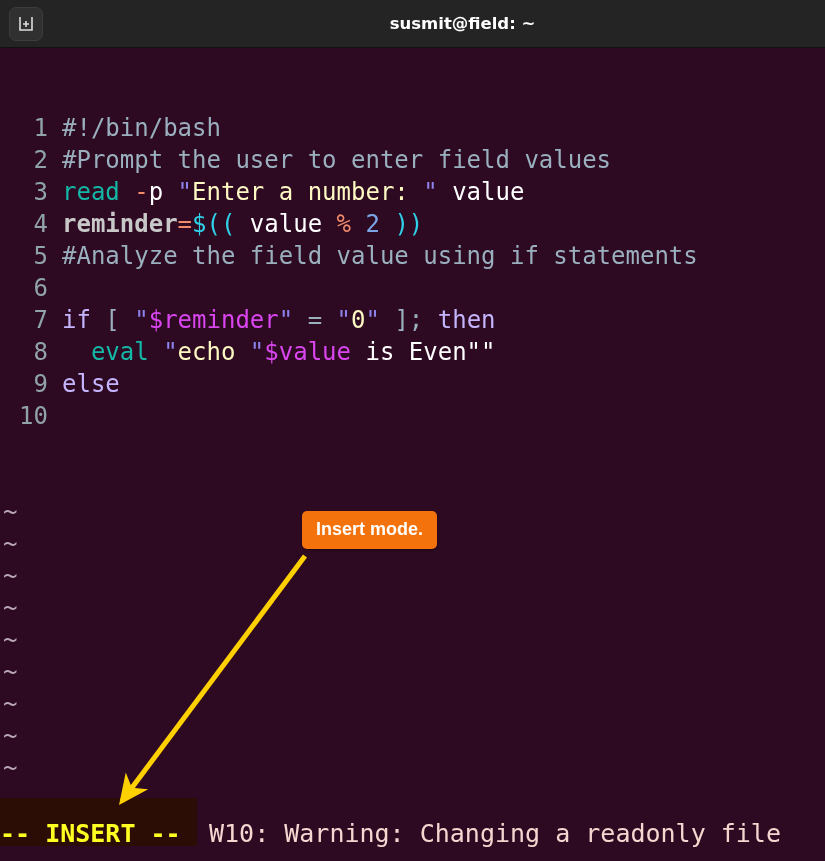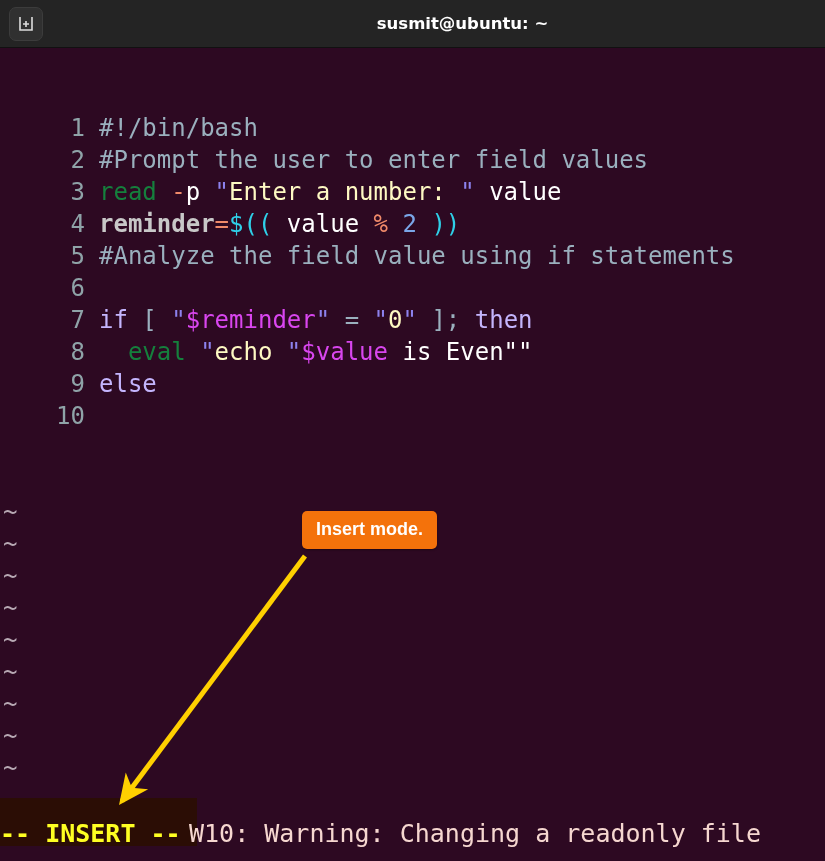--- a/index.html
+++ b/index.html
@@ -65,39 +65,38 @@
     background: #2d0922;
     font-family: "DejaVu Sans Mono", monospace;
     font-size: 24px;
     line-height: 32px;
     white-space: pre;
     overflow: hidden;
   }
   .code-line {
     height: 32px;
     white-space: pre;
-    padding-left: 37px;
   }
   .lnum {
     display: inline-block;
     width: 48px;
     text-align: right;
     color: #8fa3a8;
   }
   .ln-space { display:inline-block; width: 14px; }
   .tilde-line {
     height: 32px;
     color: #b8a9b4;
     padding-left: 3px;
   }
 
   
   .t-plain   { color:#ffffff; }
   .t-comment { color:#9ab0be; }
-  .t-cmd     { color:#15803d; }
+  .t-cmd     { color:#14b8a6; }
   .t-str     { color:#fef9c3; }
   .t-strq    { color:#8d82ee; }
   .t-var     { color:#d946ef; }
   .t-op      { color:#f08a6a; }
   .t-num     { color:#7aa6e8; }
   .t-paren   { color:#2fd0e8; }
   .t-bold    { color:#c8c8c8; font-weight:bold;margin-top:12px; }
   .t-kw      { color:#c4b5fd; }
   .t-punct   { color:#9ab0be; }
 
@@ -131,21 +130,21 @@
     width: 197px;
     font-family: "DejaVu Sans Mono", monospace;
     font-size: 25px;
     line-height: 32px;
     font-weight: bold;
     color: #ffff22;
     white-space: pre;
   }
   .warn-text {
     position: absolute;
-    left: 189px; top: 20px;
+    left: 209px; top: 20px;
     font-family: "DejaVu Sans Mono", monospace;
     font-size: 25px;
     line-height: 32px;
     color: #f6d7d0;
     white-space: pre;
   }
 
   
   .anno-box {
     position: absolute;
@@ -175,21 +174,21 @@
 
   <div class="titlebar">
     <div class="tb-newtab">
       <span>
         <svg width="20" height="20" viewBox="0 0 20 20">
           <path d="M4 3 L4 16 L16 16 L16 3" fill="none" stroke="#dcdcdc" stroke-width="1.6"></path>
           <path d="M10 7 L10 13 M7 10 L13 10" fill="none" stroke="#dcdcdc" stroke-width="1.6"></path>
         </svg>
       </span>
     </div>
-    <div class="tb-title">susmit@ubuntu: ~</div>
+    <div class="tb-title">susmit@field: ~</div>
   </div>
 
   <div class="editor">
     <div id="code-lines"><div class="code-line"><span class="lnum">1</span><span class="ln-space"> </span><span class="t-comment">#!/bin/bash</span></div><div class="code-line"><span class="lnum">2</span><span class="ln-space"> </span><span class="t-comment">#Prompt the user to enter field values</span></div><div class="code-line"><span class="lnum">3</span><span class="ln-space"> </span><span class="t-cmd">read</span><span class="t-plain"> </span><span class="t-op">-</span><span class="t-plain">p</span><span class="t-plain"> </span><span class="t-strq">"</span><span class="t-str">Enter a number: </span><span class="t-strq">"</span><span class="t-plain"> </span><span class="t-plain">value</span></div><div class="code-line"><span class="lnum">4</span><span class="ln-space"> </span><span class="t-bold">reminder</span><span class="t-op">=</span><span class="t-paren">$((</span><span class="t-plain"> </span><span class="t-plain">value</span><span class="t-plain"> </span><span class="t-op">%</span><span class="t-plain"> </span><span class="t-num">2</span><span class="t-plain"> </span><span class="t-paren">))</span></div><div class="code-line"><span class="lnum">5</span><span class="ln-space"> </span><span class="t-comment">#Analyze the field value using if statements</span></div><div class="code-line"><span class="lnum">6</span><span class="ln-space"> </span><span class="t-plain"></span></div><div class="code-line"><span class="lnum">7</span><span class="ln-space"> </span><span class="t-kw">if</span><span class="t-plain"> </span><span class="t-punct">[</span><span class="t-plain"> </span><span class="t-strq">"</span><span class="t-var">$reminder</span><span class="t-strq">"</span><span class="t-plain"> </span><span class="t-punct">=</span><span class="t-plain"> </span><span class="t-strq">"</span><span class="t-str">0</span><span class="t-strq">"</span><span class="t-plain"> </span><span class="t-punct">]</span><span class="t-punct">;</span><span class="t-plain"> </span><span class="t-kw">then</span></div><div class="code-line"><span class="lnum">8</span><span class="ln-space"> </span><span class="t-plain">  </span><span class="t-cmd">eval</span><span class="t-plain"> </span><span class="t-strq">"</span><span class="t-str">echo </span><span class="t-strq">"</span><span class="t-var">$value</span><span class="t-plain"> is Even</span><span class="t-plain">""</span></div><div class="code-line"><span class="lnum">9</span><span class="ln-space"> </span><span class="t-kw">else</span></div><div class="code-line"><span class="lnum">10</span><span class="ln-space"> </span><span class="t-plain"></span></div></div>
     <div id="tilde-lines"><div class="tilde-line">~</div><div class="tilde-line">~</div><div class="tilde-line">~</div><div class="tilde-line">~</div><div class="tilde-line">~</div><div class="tilde-line">~</div><div class="tilde-line">~</div><div class="tilde-line">~</div><div class="tilde-line">~</div><div class="tilde-line">~</div></div>
   </div>
 
   <div class="statusbar">
     <div class="status-tilde">~</div>
     <div class="insert-block"></div>

